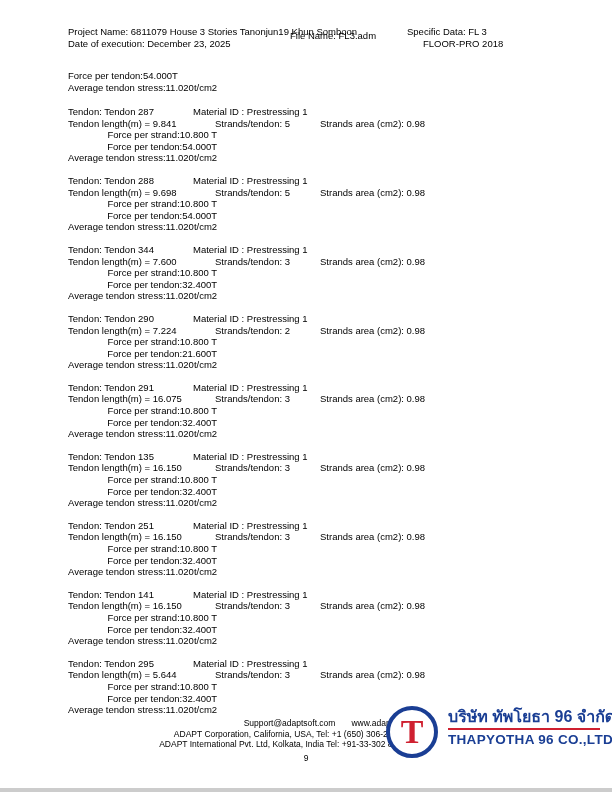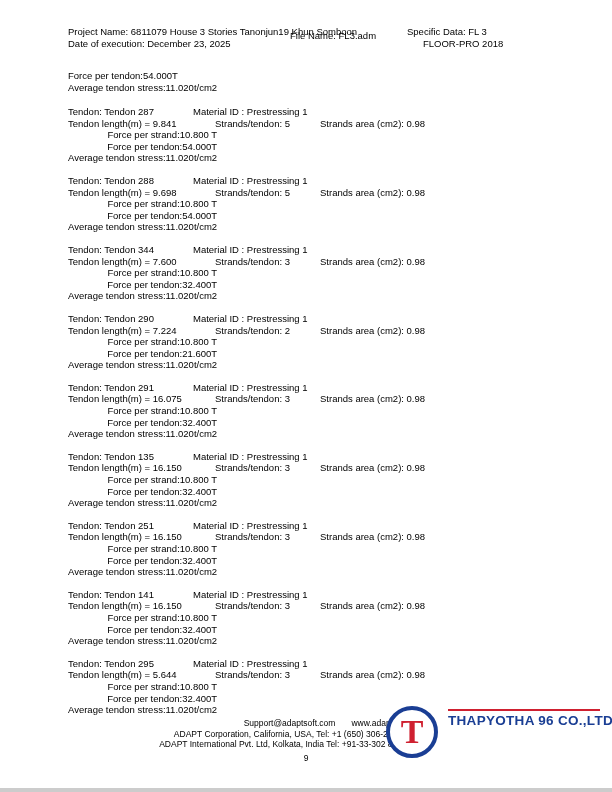--- a/index.html
+++ b/index.html
@@ -198,19 +198,20 @@
     <div>ADAPT Corporation, California, USA,    Tel: +1 (650) 306-2400</div>
     <div>ADAPT International Pvt. Ltd, Kolkata, India Tel: +91-33-302 865</div>
   </div>
   <div class="pagenum">9</div>
 
   <div class="logo">
     <div class="logo-circle">
       <span class="logo-t">T</span>
     </div>
     <div class="logo-text">
+      <div class="logo-thai">บริษัท ทัพโยธา 96 จำกัด</div>
       <div class="logo-rule"></div>
       <div class="logo-en">THAPYOTHA 96 CO.,LTD.</div>
     </div>
   </div>
 
   <div class="page-edge"></div>
 </div>
 
 </body></html>

